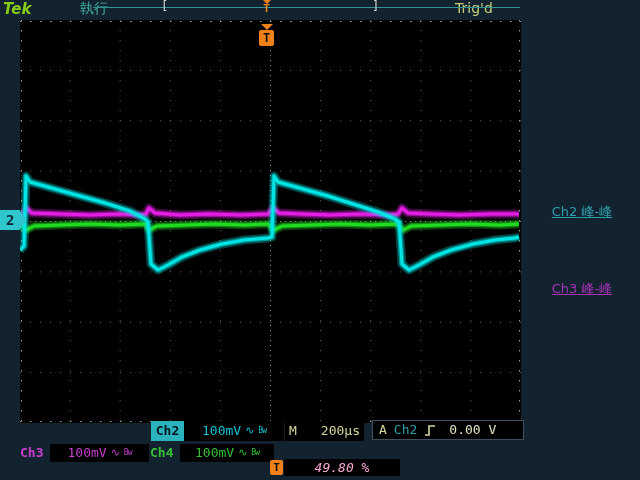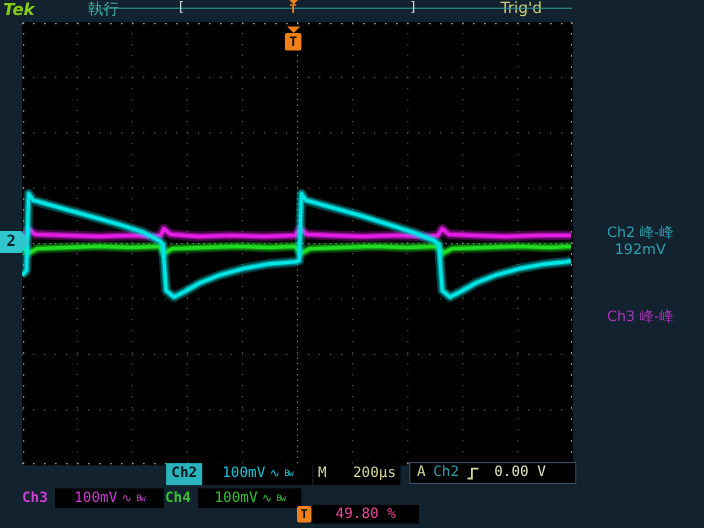--- a/index.html
+++ b/index.html
@@ -29,21 +29,21 @@
   #trig-marker-big .tblock{width:15px;height:16px;background:#f08018;border-radius:2px;
     color:#101010;font-weight:bold;font-size:12px;line-height:16px;text-align:center;}
   
   #graticule{left:20px;top:20px;width:501px;height:403px;background:#000;}
   
   #ch2-marker{left:0px;top:210px;width:27px;height:20px;background:#2fc6cd;
     clip-path:polygon(0 0,72% 0,100% 50%,72% 100%,0 100%);
     color:#06242e;font-weight:bold;font-size:14px;line-height:20px;text-align:left;padding-left:6px;box-sizing:border-box;}
   
   .meas{left:528px;width:108px;text-align:center;font-size:13px;line-height:16px;
-    font-family:"DejaVu Sans",sans-serif;}
+    font-family:"DejaVu Sans",sans-serif;text-decoration:underline;}
   #meas-ch2{top:204px;color:#2d9fae;}
   #meas-ch3{top:281px;color:#a833b8;}
   #meas-ch4{top:348px;color:#33a833;}
   
   .row{height:20px;font-size:13px;line-height:20px;}
   .badge{background:#2bb3bd;color:#03161e;font-weight:bold;text-align:center;}
   .blackbox{background:#000;display:flex;align-items:center;justify-content:center;gap:4px;}
   .bw{font-size:11px;} .bwsub{font-size:8px;letter-spacing:-1px;}
   #ch2-badge{left:151px;top:421px;width:33px;height:20px;}
   #ch2-scale-box{left:184px;top:421px;width:100px;height:20px;color:#17c3d4;}
@@ -51,21 +51,21 @@
   #trig-box{left:372px;top:420px;width:152px;height:20px;border:1px solid #3d4f60;
     color:#d6d69a;justify-content:flex-start;gap:7px;padding:0 6px;box-sizing:border-box;}
   #trig-src{color:#2d9fae;}
   #trig-level{color:#e3e3c3;margin-left:6px;}
   #ch3-label{left:20px;top:444px;color:#c93ed0;font-weight:bold;font-size:13px;line-height:18px;}
   #ch3-scale-box{left:50px;top:444px;width:99px;height:18px;color:#c93ed0;}
   #ch4-label{left:150px;top:444px;color:#35c035;font-weight:bold;font-size:13px;line-height:18px;}
   #ch4-scale-box{left:180px;top:444px;width:94px;height:18px;color:#35c035;}
   #hpos-icon{left:270px;top:460px;width:13px;height:15px;background:#f08018;border-radius:2px;
     color:#101010;font-weight:bold;font-size:11px;line-height:15px;text-align:center;}
-  #hpos-box{left:284px;top:459px;width:97px;height:17px;color:#ec4899;font-size:13px;}
+  #hpos-box{left:284px;top:459px;width:116px;height:17px;color:#f9a8d4;font-size:13px;font-style:italic;}
 </style>
 </head>
 <body>
 
 <div id="screen">
 
   <div class="abs" id="tek-logo">Tek</div>
   <div class="abs" id="run-status">執行</div>
   <div class="abs" id="trigd">Trig'd</div>
 
@@ -114,21 +114,20 @@
 
   <div class="abs" id="trig-marker-big">
     <div class="tri-down"></div>
     <div class="tblock">T</div>
   </div>
 
   <div class="abs" id="ch2-marker">2</div>
 
   <div class="abs meas" id="meas-ch2">
     <div><span>Ch2</span> <span>峰-峰</span></div>
-    <div>192mV</div>
   </div>
   <div class="abs meas" id="meas-ch3">
     <div><span>Ch3</span> <span>峰-峰</span></div>
   </div>
 
   <div class="abs row badge" id="ch2-badge">Ch2</div>
   <div class="abs row blackbox" id="ch2-scale-box">
     <span>100mV</span>
     <span class="bw">∿</span>
       <span class="bwsub">Bw</span>

